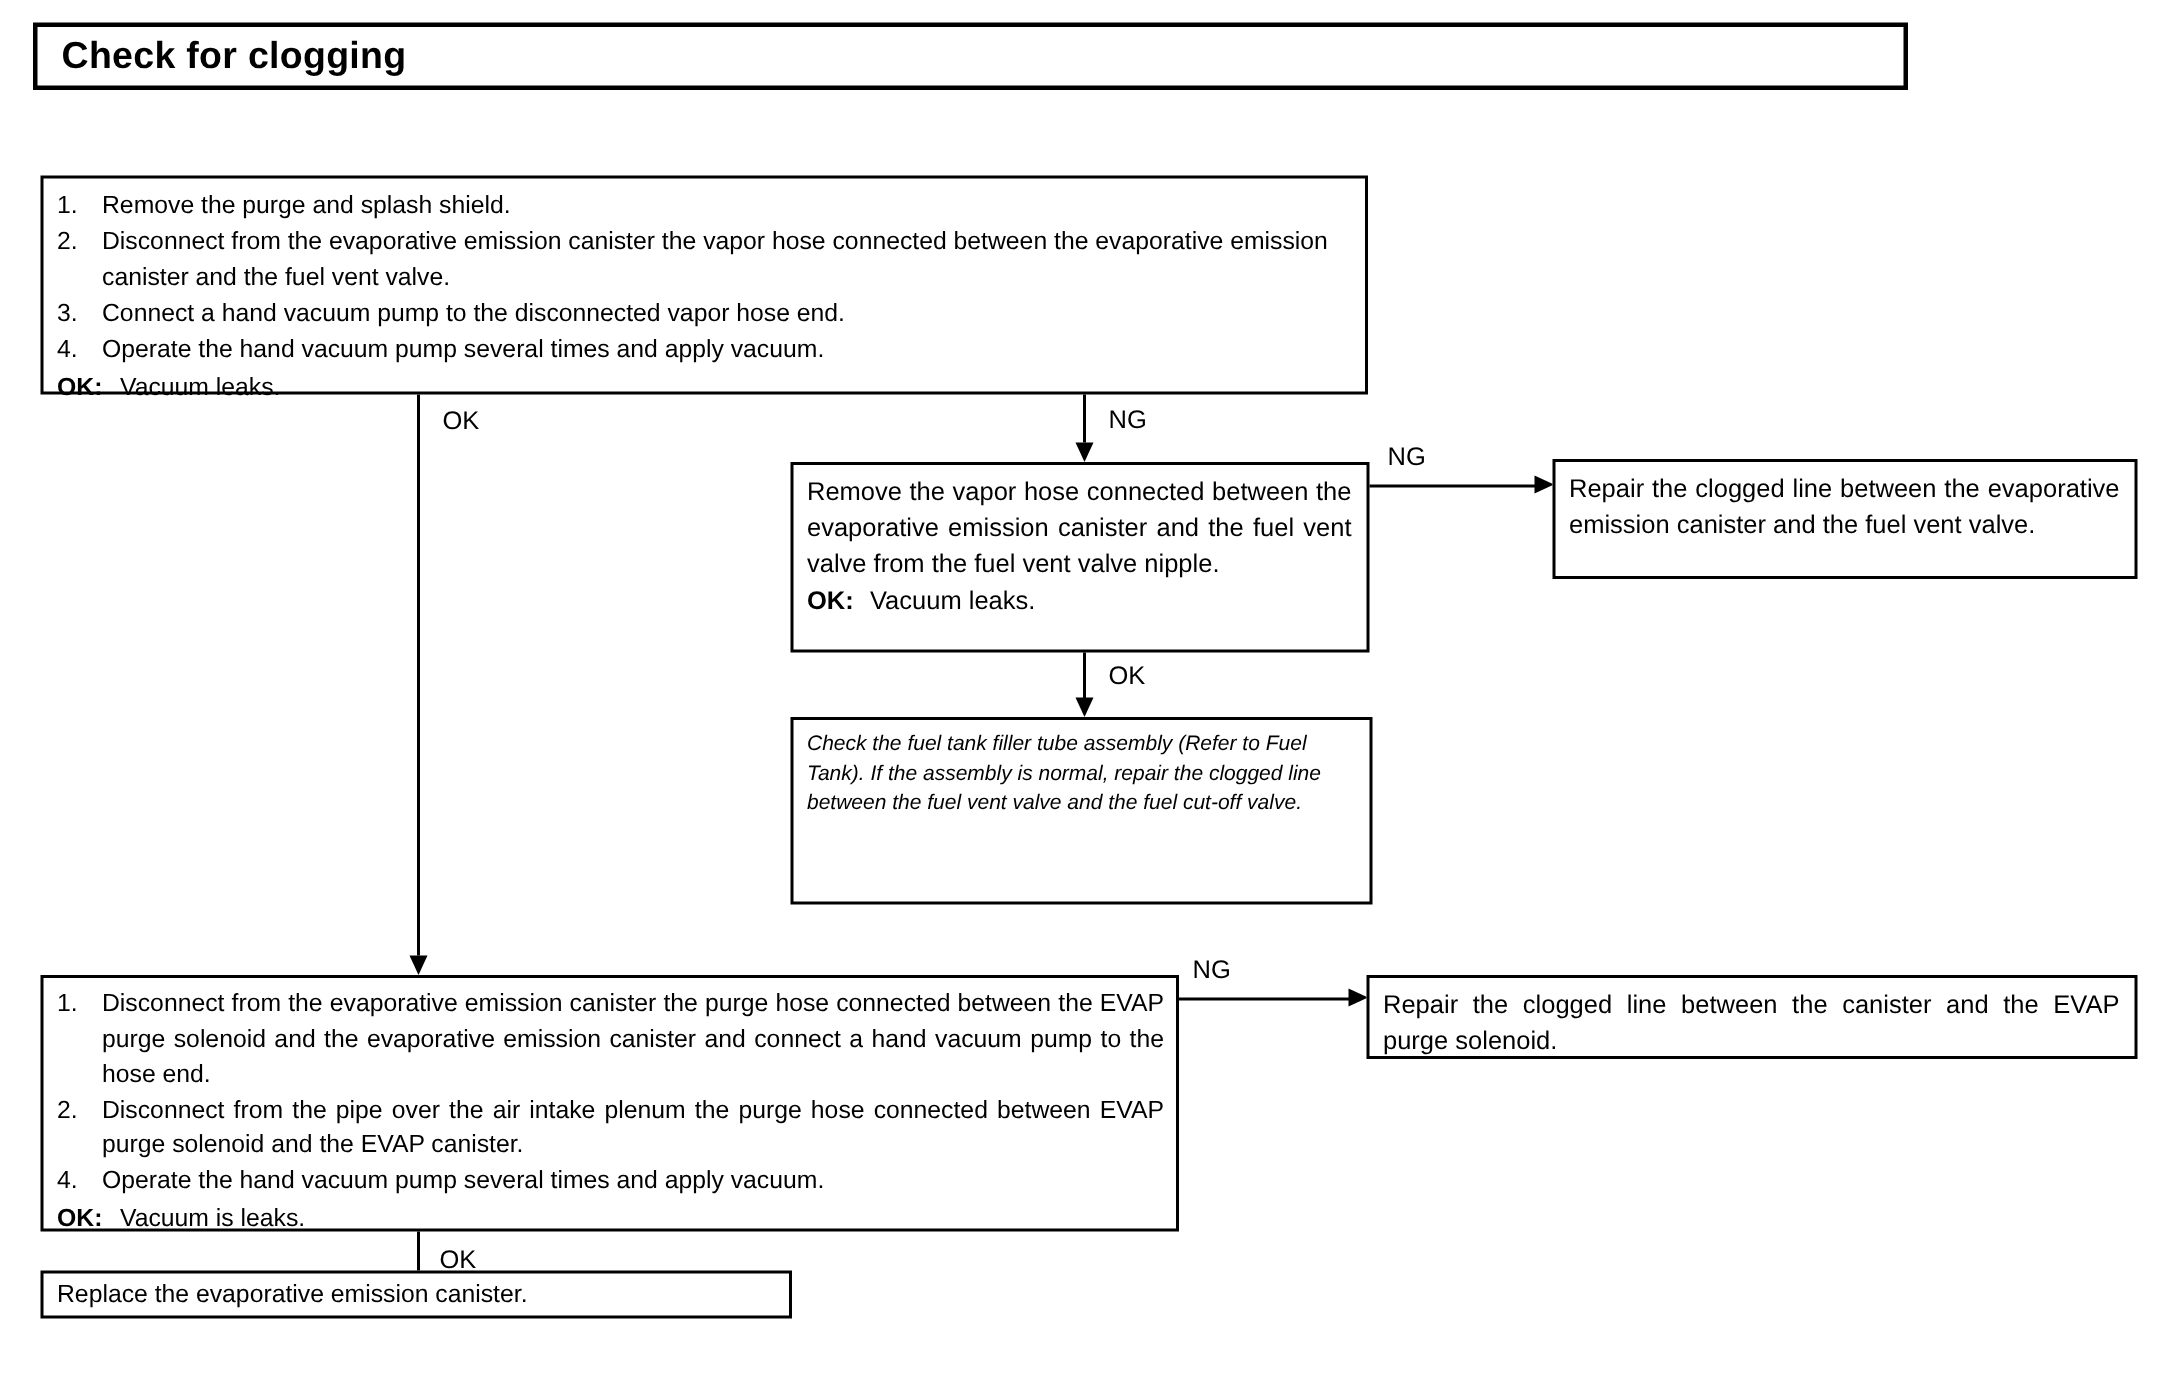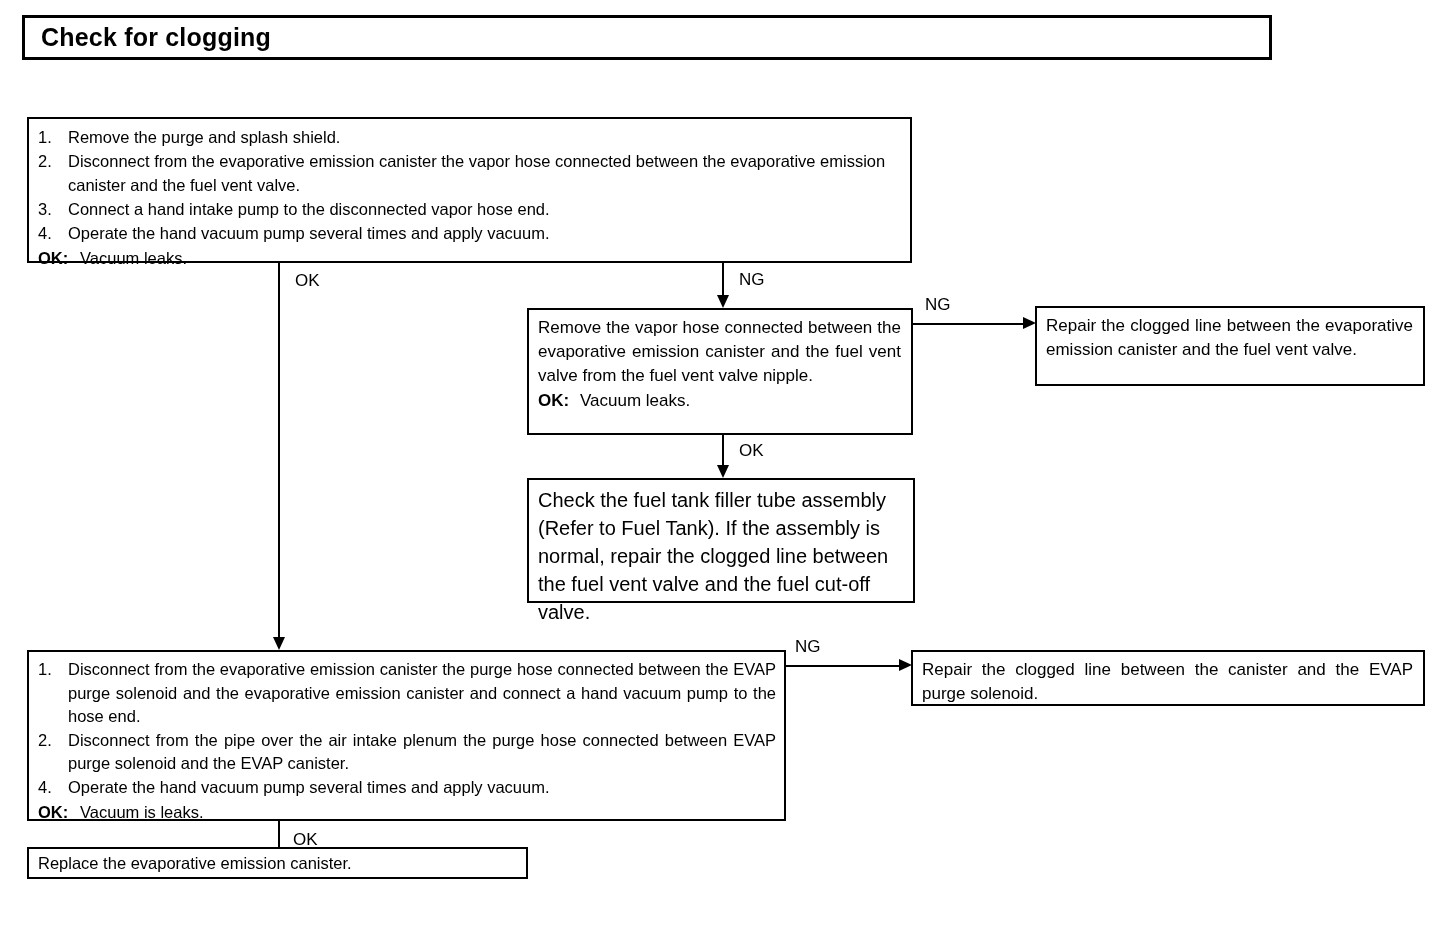--- a/index.html
+++ b/index.html
@@ -87,21 +87,21 @@
   #box-check-vapor-hose { left: 27px;   top: 117px; width: 885px; height: 146px; }
   #box-check-vapor-hose .box-inner { padding: 7px 8px 4px 9px; }
 
   #box-remove-vapor-hose { left: 527px; top: 308px; width: 386px; height: 127px; }
   #box-remove-vapor-hose .box-inner { padding: 6px 10px 4px 9px; font-size: 17px; line-height: 1.42; }
 
   #box-repair-vent-valve { left: 1035px; top: 306px; width: 390px; height: 80px; }
   #box-repair-vent-valve .box-inner { padding: 6px 10px 4px 9px; font-size: 17px; line-height: 1.42; }
 
   #box-check-filler-tube { left: 527px; top: 478px; width: 388px; height: 125px; }
-  #box-check-filler-tube .box-inner { padding: 6px 8px 4px 9px; font-size: 20px; line-height: 1.40; }
+  #box-check-filler-tube .box-inner { padding: 6px 8px 4px 9px; font-size: 14px; line-height: 1.40; font-style: italic; }
 
   #box-check-purge-hose { left: 27px; top: 650px; width: 759px; height: 171px; }
   #box-check-purge-hose .box-inner { padding: 6px 8px 4px 9px; font-size: 16.5px; line-height: 1.43; }
 
   #box-repair-purge-solenoid { left: 911px; top: 650px; width: 514px; height: 56px; }
   #box-repair-purge-solenoid .box-inner { padding: 6px 10px 4px 9px; font-size: 17px; line-height: 1.42; }
 
   #box-replace-canister { left: 27px; top: 847px; width: 501px; height: 32px; }
   #box-replace-canister .box-inner { padding: 4px 8px 3px 9px; font-size: 16.5px; line-height: 1.3; }
 
@@ -152,21 +152,21 @@
         <div class="step">
           <span class="step-num">1.</span>
           <span class="step-text">Remove the purge and splash shield.</span>
         </div>
         <div class="step">
           <span class="step-num">2.</span>
           <span class="step-text">Disconnect from the evaporative emission canister the vapor hose connected between the evaporative emission canister and the fuel vent valve.</span>
         </div>
         <div class="step">
           <span class="step-num">3.</span>
-          <span class="step-text">Connect a hand intake pump to the disconnected vapor hose end.</span>
+          <span class="step-text">Connect a hand vacuum pump to the disconnected vapor hose end.</span>
         </div>
         <div class="step">
           <span class="step-num">4.</span>
           <span class="step-text">Operate the hand vacuum pump several times and apply vacuum.</span>
         </div>
       </div>
       <div class="ok-line">
         <span class="ok-label">OK:</span>
         <span class="ok-value">Vacuum leaks.</span>
       </div>

